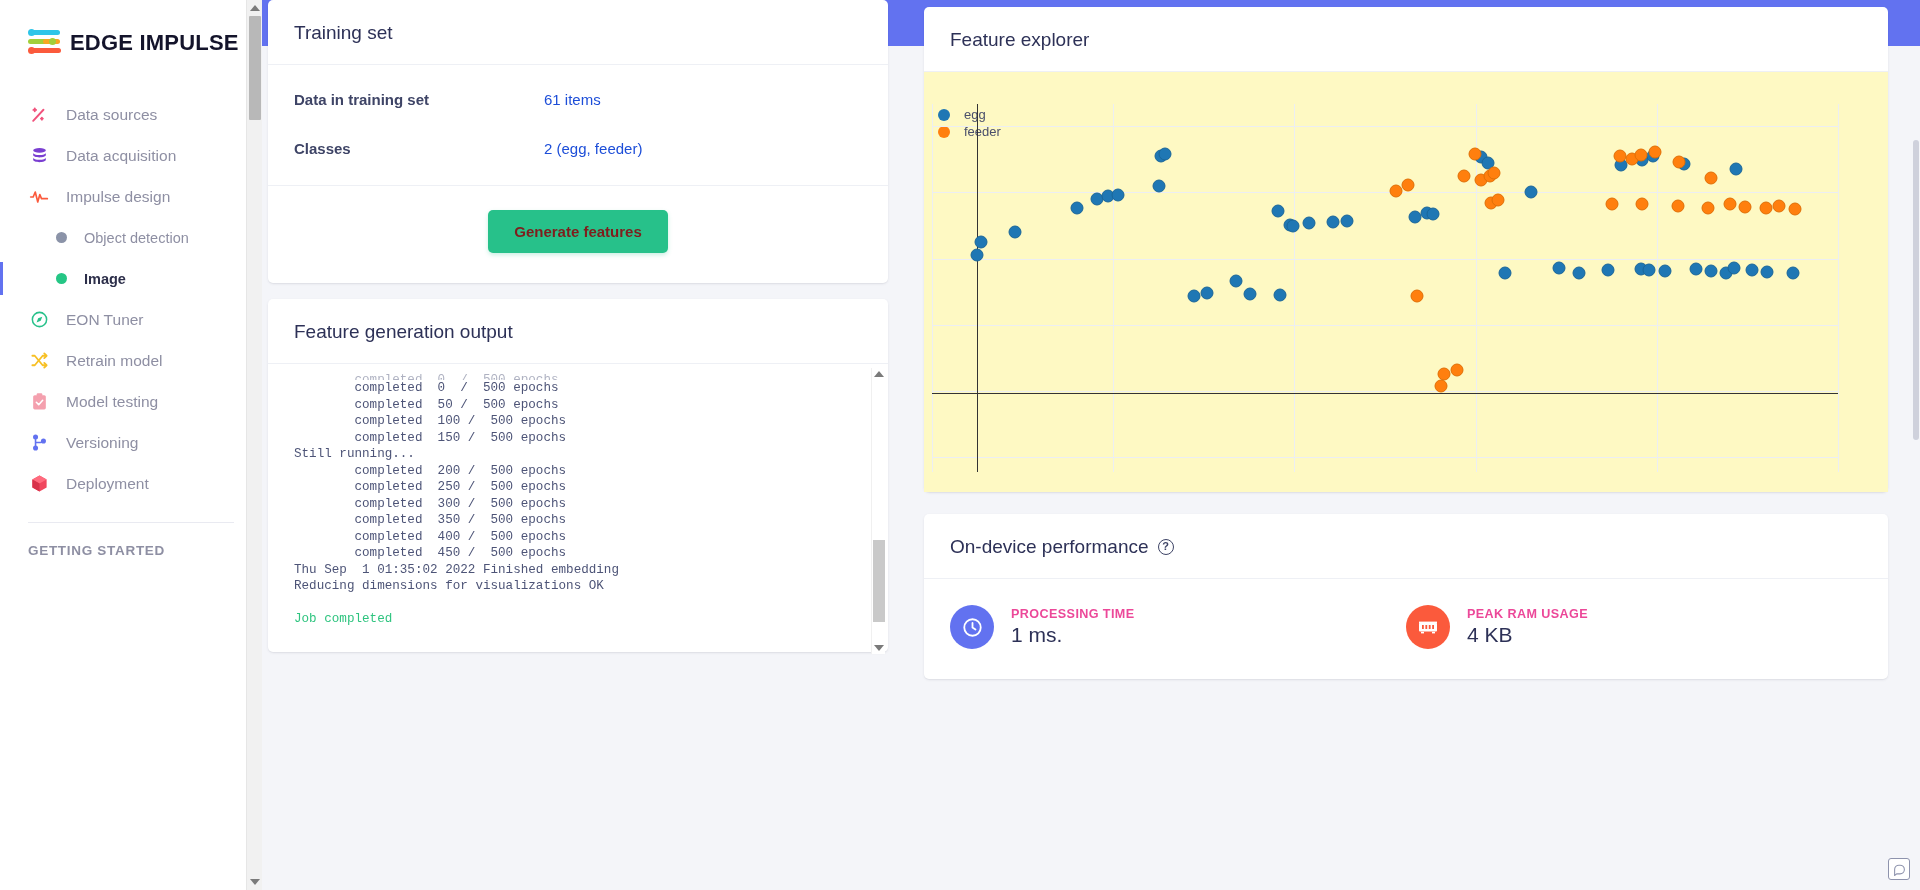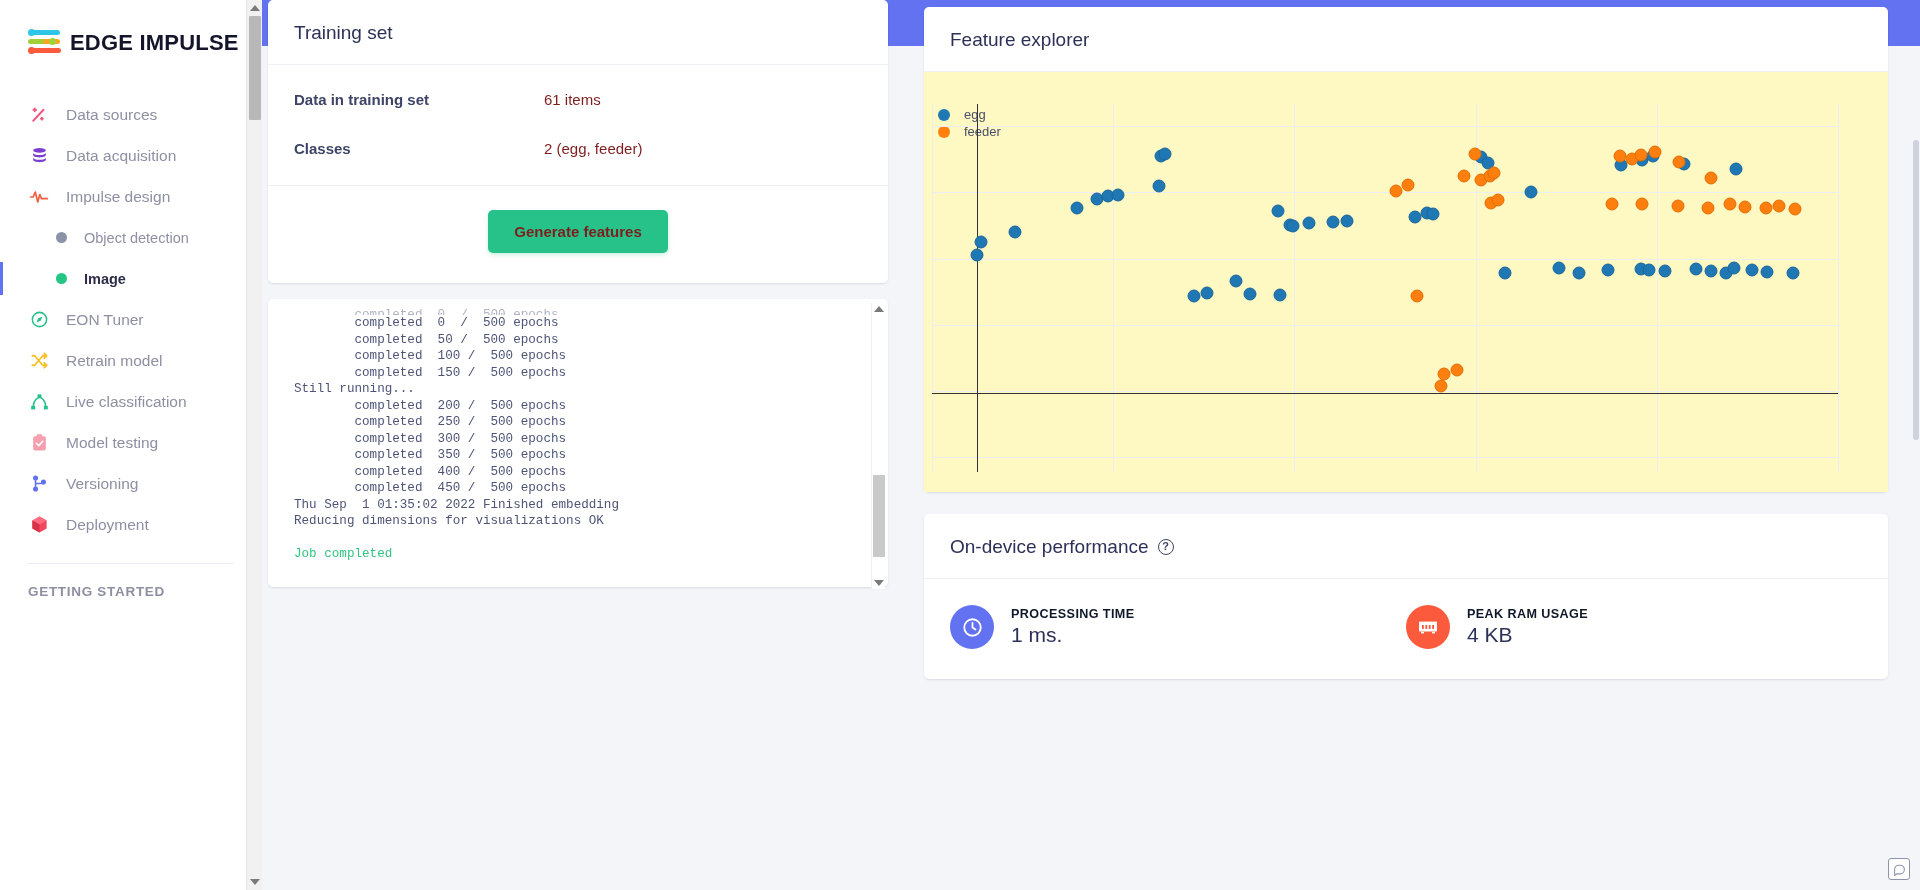--- a/index.html
+++ b/index.html
@@ -116,21 +116,21 @@
     font-size: 11px; line-height: 13px; text-align:center;
     font-weight: bold; display:inline-block;
   }
 
   
   .kv-row {
     display:flex; padding: 16px 26px;
     font-size: 15px;
   }
   .kv-row .k { width: 250px; color:#3e4466; font-weight: 600; }
-  .kv-row .v { color:#7f1d1d; }
+  .kv-row .v { color:#1d4ed8; }
   .kv-body { padding: 10px 0 12px 0; border-bottom: 1px solid #eef0f5; }
   .btn-row { padding: 24px 26px 30px 26px; display:flex; justify-content:center; }
   .btn-green {
     background:#27c18a; color:#7f1d1d; border:none; border-radius: 5px;
     font-size: 15px; font-weight: 600; padding: 13px 26px;
     cursor:pointer; font-family:"Liberation Sans", sans-serif;
     box-shadow: 0 2px 4px rgba(39,193,138,0.25);
   }
 
   
@@ -171,21 +171,21 @@
 
   
   .perf-body { display:flex; padding: 26px 26px 30px 26px; }
   .perf-item { display:flex; align-items:center; gap: 17px; width: 50%; }
   .perf-circle {
     width: 44px; height: 44px; border-radius:50%;
     display:flex; align-items:center; justify-content:center; flex:0 0 44px;
   }
   .perf-circle.blue { background:#6272f0; }
   .perf-circle.orange { background:#fb5a3c; }
-  .perf-label { font-size: 12.6px; letter-spacing:.4px; color:#0f172a; font-weight:600; }
+  .perf-label { font-size: 12.6px; letter-spacing:.4px; color:#ec4899; font-weight:600; }
   .perf-value { font-size: 21px; color:#2d3157; margin-top: 2px;}
 
   
   .feedback {
     position:absolute; right: 10px; bottom: 10px;
     width: 22px; height: 22px; border-radius:3px;
     border: 1.6px solid #8e93ad; color:#8e93ad;
     display:flex; align-items:center; justify-content:center;
     font-size: 12px; cursor:pointer; background:#fff;
   }
@@ -274,31 +274,20 @@
           <svg width="19" height="19" viewBox="0 0 24 24" fill="none" stroke="#f7c025" stroke-width="2.3" stroke-linecap="round" stroke-linejoin="round">
             <path d="M3 6h3l10 12h4"></path>
               <path d="M3 18h3l10-12h4"></path>
               <path d="M18 3l3 3-3 3"></path>
               <path d="M18 15l3 3-3 3"></path>
           </svg>
         </span>
         <span class="nav-label">Retrain model</span>
       </div>
 
-      <div class="nav-item">
-        <span class="nav-ico">
-          <svg width="19" height="19" viewBox="0 0 24 24" fill="none" stroke="#27c18a" stroke-width="2">
-            <path d="M4 19c0-8 5-12 8-12s8 4 8 12"></path>
-            <rect x="1.5" y="17.5" width="5" height="4.5" fill="#27c18a" stroke="none"></rect>
-            <rect x="17.5" y="17.5" width="5" height="4.5" fill="#27c18a" stroke="none"></rect>
-            <rect x="9.5" y="3" width="5" height="4.5" fill="#27c18a" stroke="none"></rect>
-          </svg>
-        </span>
-        <span class="nav-label">Live classification</span>
-      </div>
 
       <div class="nav-item">
         <span class="nav-ico">
           <svg width="19" height="19" viewBox="0 0 24 24" fill="#f4a0ae">
             <rect x="4" y="4" width="16" height="18" rx="2"></rect>
             <rect x="8.5" y="1.5" width="7" height="4.2" rx="1.2"></rect>
             <path d="M8 13l3 3 5-5.5" stroke="#fff" stroke-width="2" fill="none" stroke-linecap="round" stroke-linejoin="round"></path>
           </svg>
         </span>
         <span class="nav-label">Model testing</span>
@@ -357,20 +346,21 @@
               <span class="k">Classes</span>
               <span class="v">2 (egg, feeder)</span>
             </div>
           </div>
           <div class="btn-row">
             <button class="btn-green">Generate features</button>
           </div>
         </section>
 
         <section class="card" style="margin-top: 16px;">
+          <div class="card-head">Feature generation output</div>
           <div class="console-wrap">
             <pre class="console"><span class="clip-top">        completed  0  /  500 epochs</span><span>        completed  0  /  500 epochs
         completed  50 /  500 epochs
         completed  100 /  500 epochs
         completed  150 /  500 epochs
 Still running...
         completed  200 /  500 epochs
         completed  250 /  500 epochs
         completed  300 /  500 epochs
         completed  350 /  500 epochs

